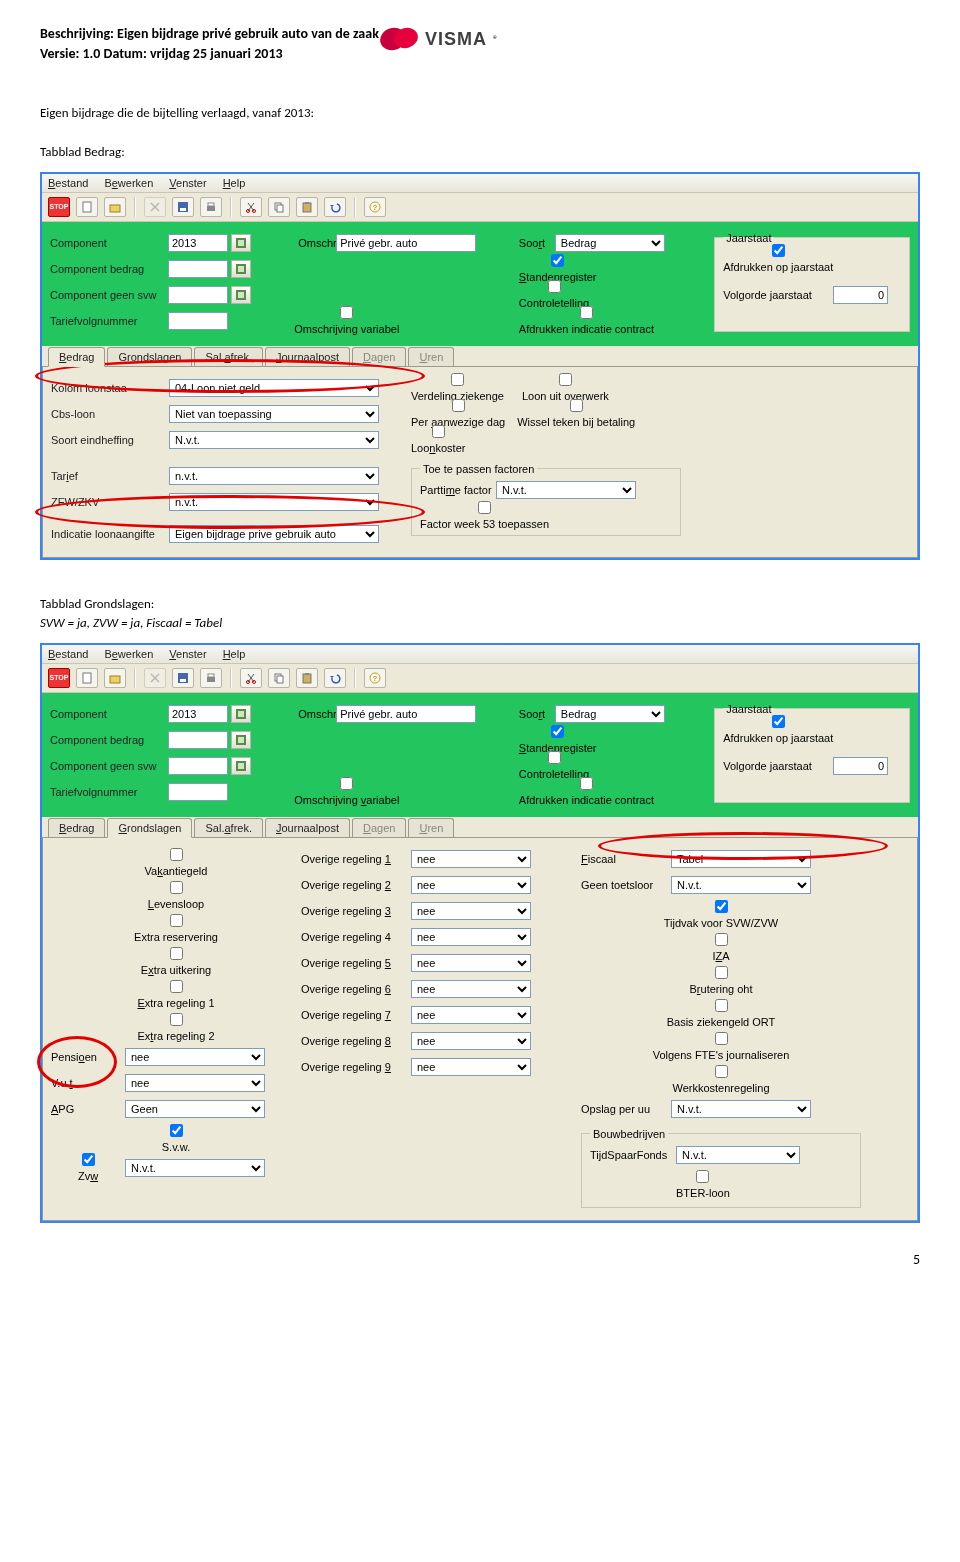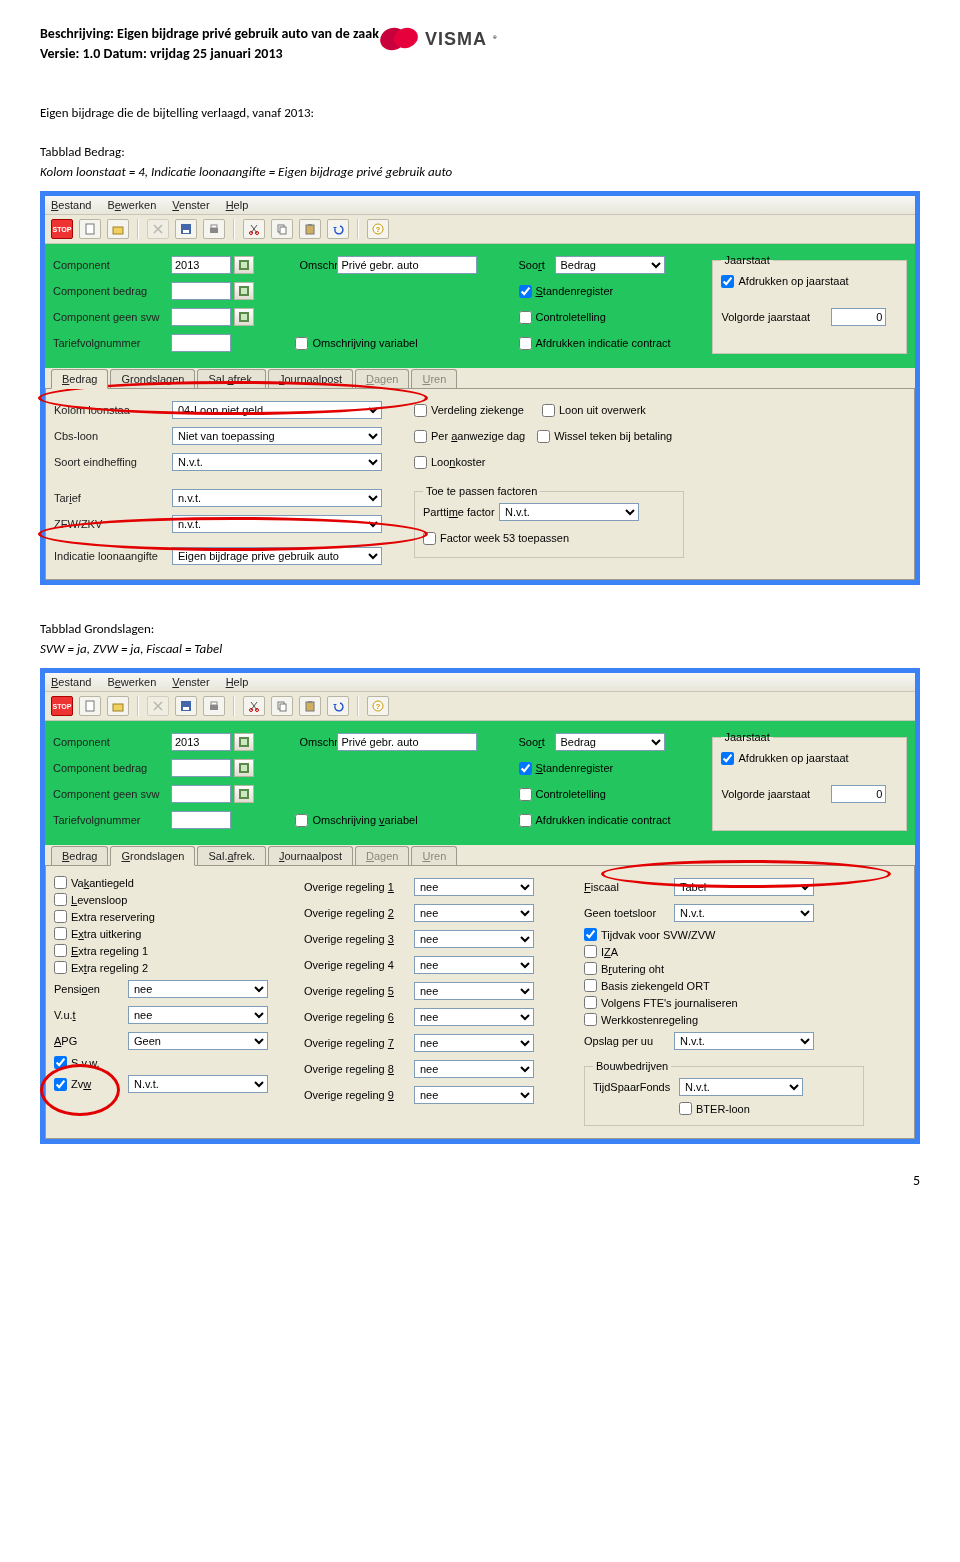--- a/index.html
+++ b/index.html
@@ -13,21 +13,21 @@
     width: 960px;
   }
   .header-row { display: flex; justify-content: flex-start; align-items: flex-start; }
   .header-text { font-size: 14px; font-weight: bold; line-height: 1.4; }
   .logo { display: flex; align-items: center; gap: 6px; }
   .logo svg { display: block; }
   .body-text { font-size: 13px; margin-top: 40px; line-height: 1.5; }
   .italic { font-style: italic; }
   .screenshot {
     margin-top: 10px;
-    border: 5px solid #3b82f6;
+    border: 2px solid #3b82f6;
     background: #ece9d8;
     font-family: Tahoma, Arial, sans-serif;
     font-size: 11px;
     color: #000;
     width: 880px;
   }
   .menubar {
     background: linear-gradient(#f7f7f4,#e8e6da);
     border-bottom: 1px solid #c9c6b8;
     padding: 3px 6px;
@@ -68,21 +68,21 @@
     padding:1px 3px;
     font-size:11px;
   }
   .sel {
     border:1px solid #7f9db9;
     background:#fff;
     height:18px;
     font-size:11px;
     padding:0 1px;
   }
-  .chk { display:inline-flex; align-items:center; gap:4px; }
+  .chk { display:inline-flex; align-items:center; gap:4px;flex-direction:column; }
   .chk input { margin:0; }
   .picker {
     width:20px; height:18px;
     border:1px solid #b8b5a5;
     background:linear-gradient(#fff,#e0ded2);
     margin-left:3px;
     display:flex; align-items:center; justify-content:center;
   }
   fieldset.fs {
     border:1px solid #c9c6b8;
@@ -143,21 +143,20 @@
     </svg>
     <span style="font-family:Arial; font-size:18px; font-weight:900; letter-spacing:1px; color:#404040;">VISMA</span>
     <span style="font-size:10px; vertical-align:top;">®</span>
   </div>
 </div>
 
 <div class="body-text">
   <div>Eigen bijdrage die de bijtelling verlaagd, vanaf 2013:</div>
   <br>
   <div>Tabblad Bedrag:</div>
-  <div class="italic">Kolom loonstaat = 4, Indicatie loonaangifte = Eigen bijdrage privé gebruik auto</div>
 </div>
 
 <div class="screenshot rel">
 
   <div class="menubar">
     <span><span class="underline">B</span><span>estand</span></span>
     <span>B<span class="underline">e</span>werken</span>
     <span><span class="underline">V</span>enster</span>
     <span><span class="underline">H</span>elp</span>
   </div>

